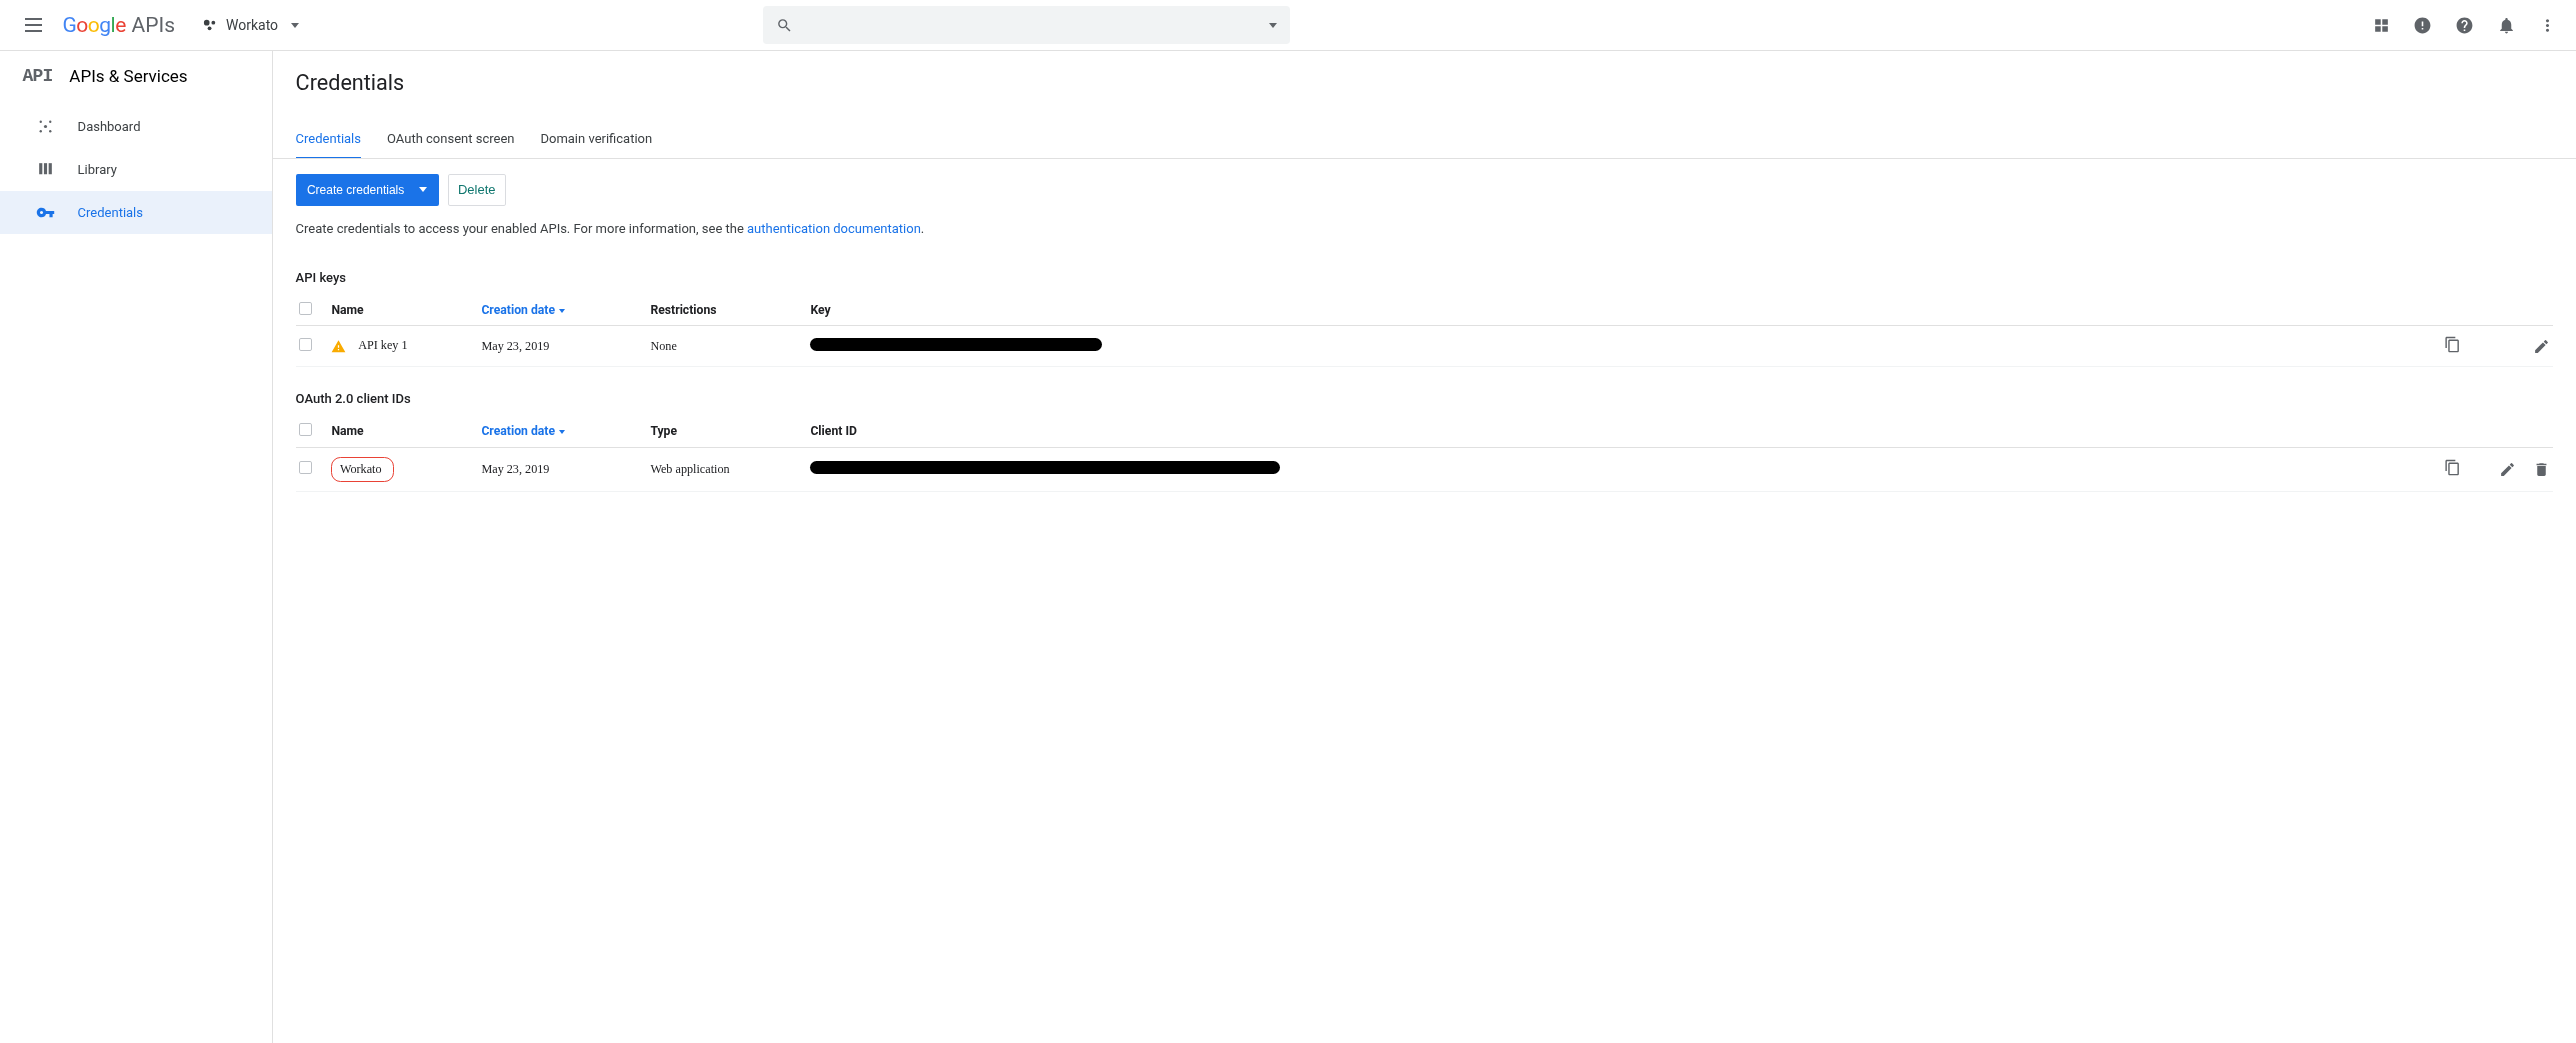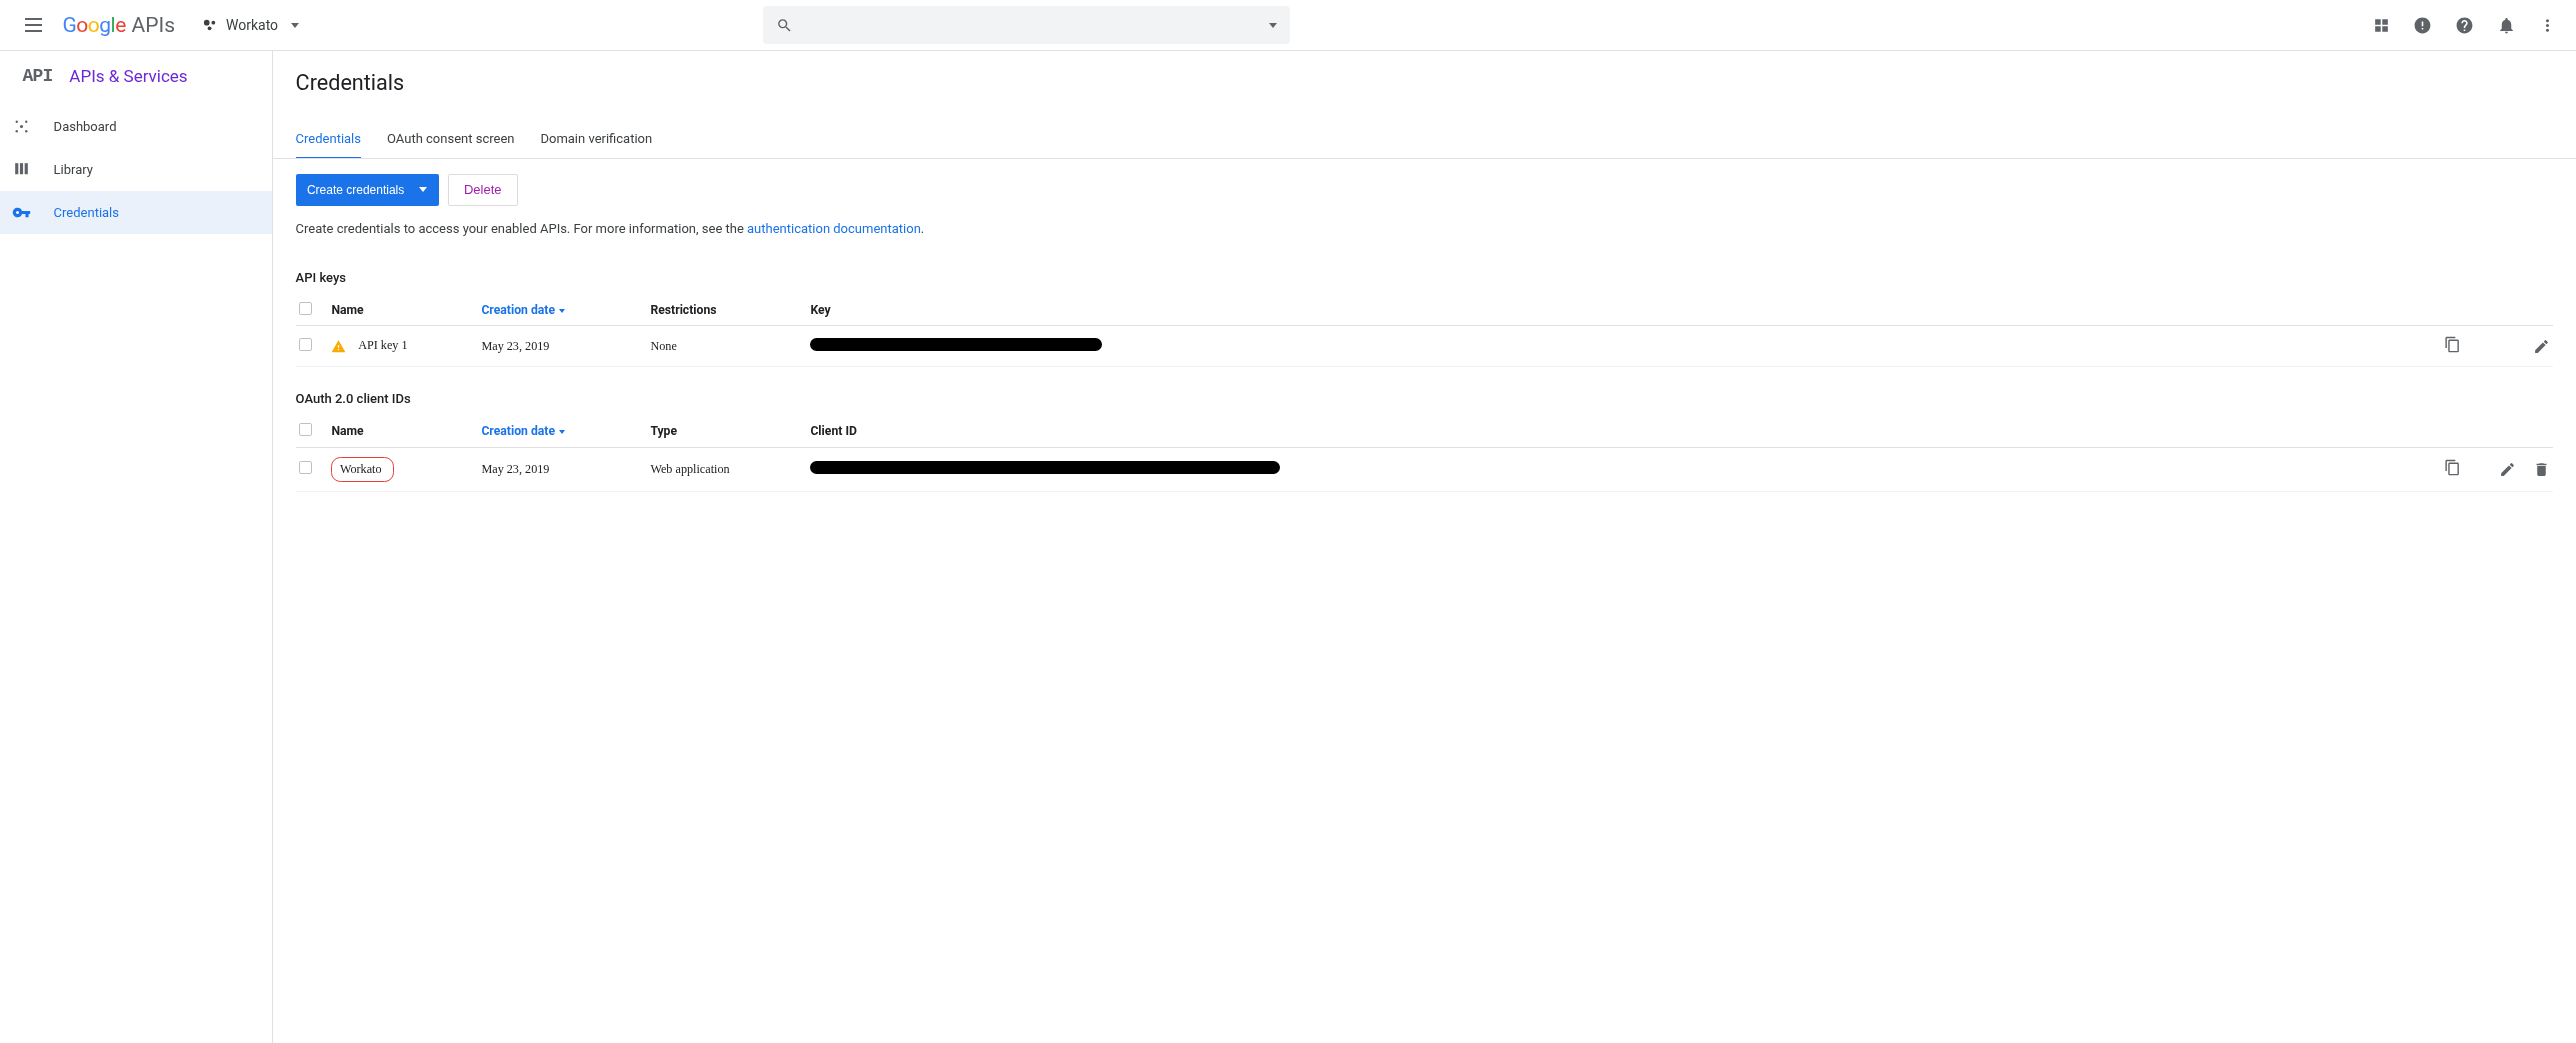--- a/index.html
+++ b/index.html
@@ -17,35 +17,35 @@
   .caret { width:0; height:0; border-left:4.7px solid transparent; border-right:4.7px solid transparent; border-top:5.6px solid #5f6368; margin-left:5.6px;}
   .searchbox { flex:0 0 527px; margin-left:auto; margin-right:auto; background:#f1f3f4; border-radius:3.8px; height:38px; display:flex; align-items:center; padding:0 13px; position:relative; left:-56px;}
   .searchbox svg { fill:#5f6368;}
   .searchbox .search-caret { margin-left:auto; }
   .header-icons { display:flex; align-items:center; gap:22.6px; margin-left:auto; margin-right:7.5px;}
   .header-icons .hicon { width:19px; height:19px; fill:#5f6368; cursor:pointer;}
   .body { display:flex; min-height: calc(100vh - 51px);}
   .sidebar { width:273px; border-right:0.9px solid #e0e0e0; padding-top:15px;}
   .sidebar-header { display:flex; align-items:center; gap:17px; padding:0 22.6px 19px 22.6px;}
   .api-badge { font-family: "Courier New", monospace; font-weight:bold; font-size:18px; color:#5f6368; letter-spacing:-0.9px;}
-  .sidebar-title { font-size:17px; color:#6d28d9;text-align:right;}
-  .nav-item { display:flex; align-items:center; gap:22.6px; height:43px; padding:0 12px; cursor:pointer; font-size:13px; color:#3c4043;}
+  .sidebar-title { font-size:17px; color:#000000;text-align:right;}
+  .nav-item { display:flex; align-items:center; gap:22.6px; height:43px; padding:0 36px; cursor:pointer; font-size:13px; color:#3c4043;}
   .nav-item .nicon { width:19px; fill:#5f6368;}
   .nav-item.active { background:#eaf1fb; color:#1a73e8;}
   .nav-item.active .nicon { fill:#1a73e8;}
   .main { flex:1; padding: 0;}
   .page-title-row { padding:19px 22.6px 0 22.6px;}
   .page-title { font-size:21.6px; font-weight:400; color:#202124;}
   .tabs { display:flex; gap:26px; padding:22.6px 22.6px 0 22.6px; border-bottom:0.9px solid #e0e0e0; margin-top:13px;}
   .tab { font-size:13px; color:#3c4043; padding-bottom:11.3px; cursor:pointer; border-bottom:1.9px solid transparent;}
   .tab.active { color:#1a73e8; border-bottom-color:#1a73e8;}
   .actions { display:flex; gap:9.4px; padding:15px 22.6px;}
   .btn-primary { background:#1a73e8; color:#fff; border:none; height:32px; padding:0 11.3px; border-radius:1.9px; font-size:12px; display:flex; align-items:center; gap:9.4px; cursor:pointer;}
   .btn-primary .caret { border-top-color:#fff;}
-  .btn-outline { background:#fff; color:#a21caf; border:0.9px solid #dadce0; height:32px; padding:0 15px; border-radius:1.9px; font-size:13px; cursor:pointer;}
+  .btn-outline { background:#fff; color:#0f766e; border:0.9px solid #dadce0; height:32px; padding:0 9px; border-radius:1.9px; font-size:13px; cursor:pointer;}
   .helptext { padding:0 22.6px 19px 22.6px; font-size:13px; color:#3c4043;}
   .helptext a { color:#1a73e8; text-decoration:none;}
   .section { padding:15px 22.6px 9.4px 22.6px;}
   .section h3 { font-size:13px; font-weight:500; margin-bottom:9.4px;}
   table { width:100%; border-collapse:collapse; font-size:12.2px;}
   th { text-align:left; font-weight:700; color:#202124; padding:7.5px 3.8px; border-bottom:0.9px solid #e0e0e0;}
   th.sorted { color:#1a73e8; font-weight:700;}
   td { padding:9.4px 3.8px; border-bottom:0.9px solid #f1f3f4; vertical-align:middle;font-family:Liberation Serif, serif;}
   .chk { width:13px; height:13px; border:1.9px solid #bdc1c6; border-radius:1.9px; display:inline-block; cursor:pointer;}
   .warn-icon { width:15px; height:15px; display:inline-block; vertical-align:middle; margin-right:9.4px;}

